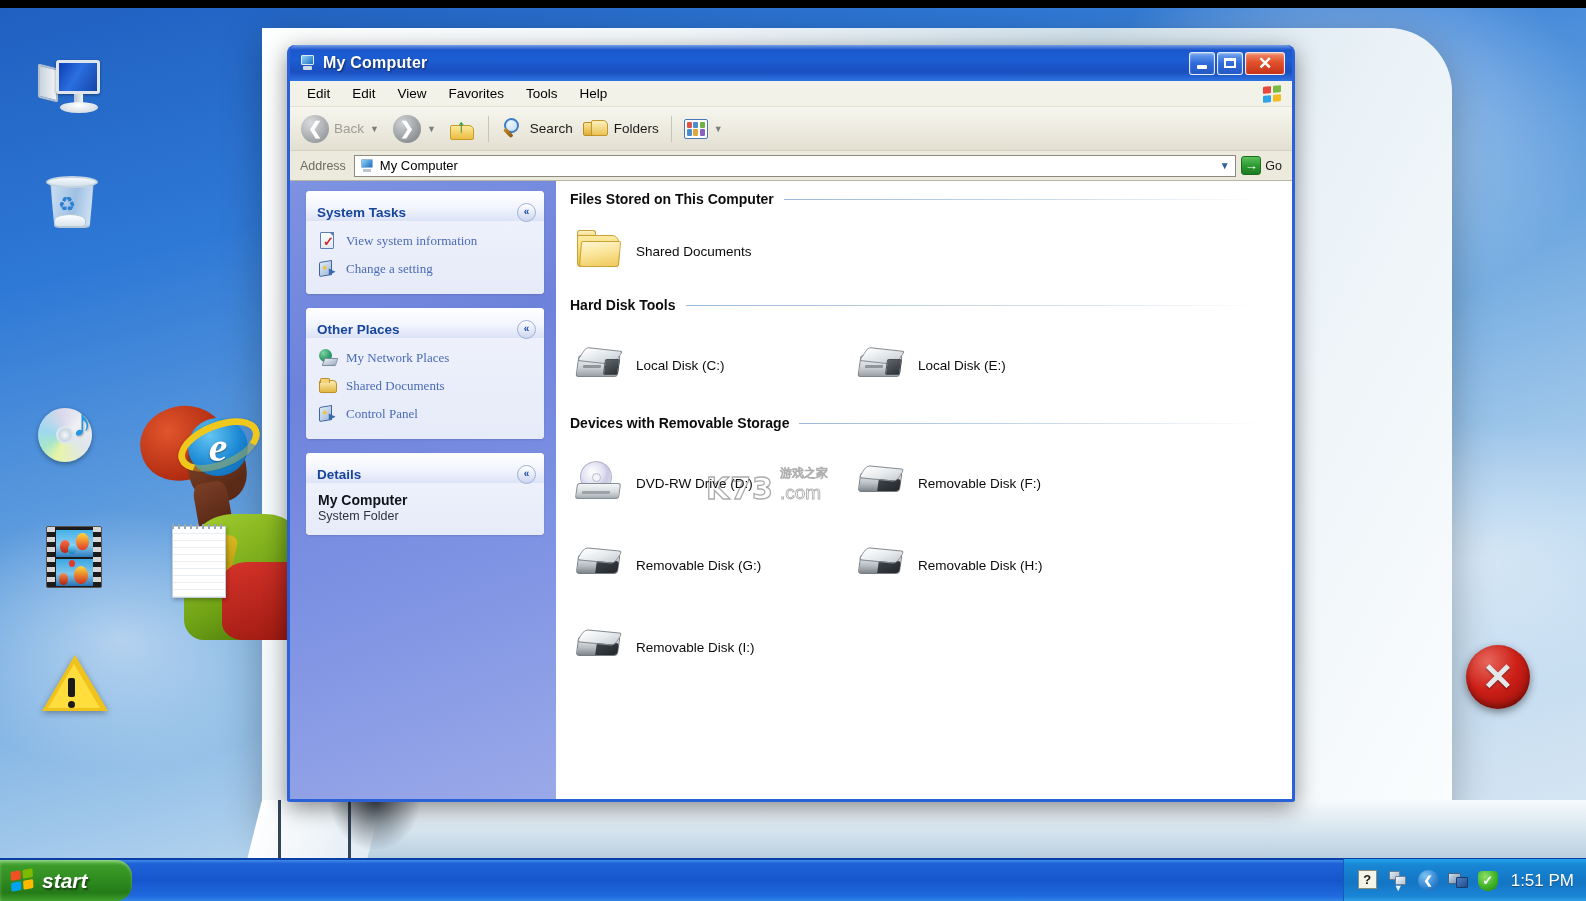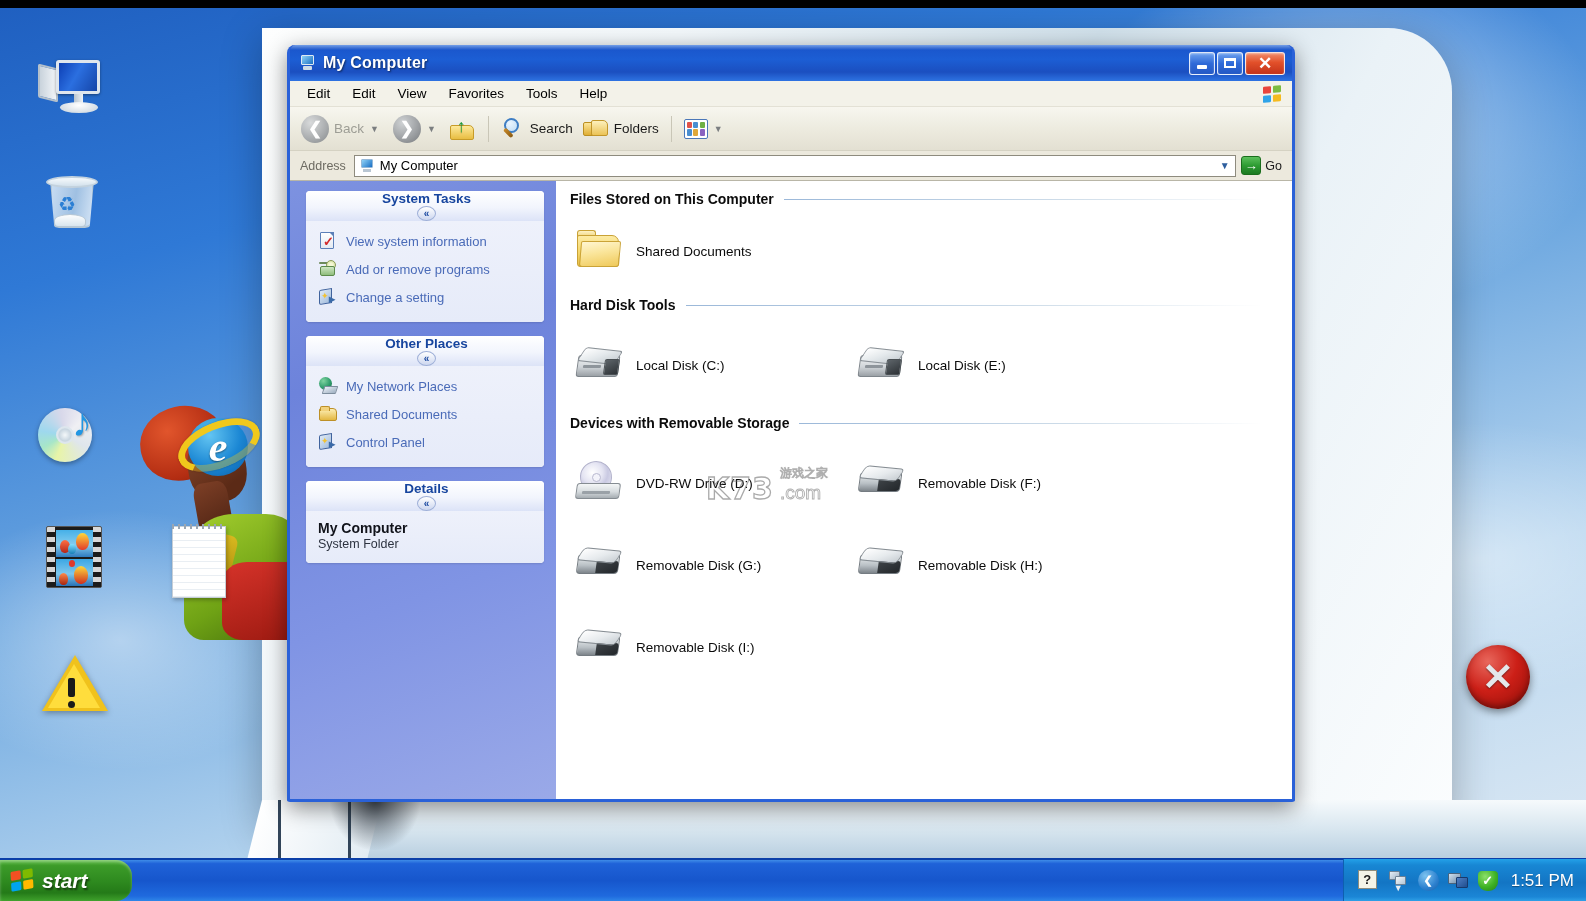--- a/index.html
+++ b/index.html
@@ -450,41 +450,40 @@
     background: linear-gradient(160deg, #7d92e0 0%, #6d83db 30%, #8094e4 65%, #9aa9e8 100%);
     padding: 10px 12px 0 16px;
     overflow: hidden;
   }
   .panel {
     background: #fff; border-radius: 4px; margin-bottom: 14px; overflow: hidden;
     box-shadow: 0 1px 2px rgba(0,0,0,0.12);
   }
   .panel-head {
     height: 30px; display: flex; align-items: center; justify-content: space-between;
-    padding: 0 8px 0 11px;
+    padding: 12px 8px 0 11px;
     background: linear-gradient(180deg, #ffffff 0%, #f2f5fd 55%, #dce3f7 100%);
-    flex-direction: column;
   }
   .panel-title { font-size: 13.5px; font-weight: bold; color: #17459e; }
   .chev {
     width: 19px; height: 19px; border-radius: 50%;
     background: linear-gradient(180deg,#ffffff,#ccd6ef);
     border: 1px solid #9fb0d8;
     display: flex; align-items: center; justify-content: center;
     color: #1c4aa0; font-size: 10px; font-weight: bold; line-height: 1;
   }
   .panel-body {
     background: linear-gradient(180deg,#eef1fb 0%, #e6ebf9 100%);
     padding: 7px 6px 10px 10px;
   }
   .panel-row {
     display: flex; align-items: center; gap: 8px;
     padding: 3px 2px; margin-bottom: 2px;
   }
-  .panel-row .lbl { font-size: 13px; color: #4a6bb8; }
+  .panel-row .lbl { font-size: 13px; color: #4a6bb8; font-family: Liberation Serif, serif; }
 
   
   .si { width: 20px; height: 20px; position: relative; flex: 0 0 auto; }
   .si-doc {
     position: absolute; left: 2px; top: 1px; width: 14px; height: 17px;
     background: linear-gradient(180deg,#ffffff,#e4eaf2);
     border: 1.4px solid #5b7fb8; border-radius: 1px;
   }
   .si-doc::after {
     content: ""; position: absolute; right: -1px; top: -1px;
@@ -961,28 +960,20 @@
             <span class="panel-title">System Tasks</span>
             <span class="chev">«</span>
           </div>
           <div class="panel-body">
             <div class="panel-row">
               <span class="si">
                 <span class="si-doc"></span>
                   <span class="si-check">✓</span>
               </span>
               <span class="lbl">View system information</span>
-            </div>
-            <div class="panel-row">
-              <span class="si">
-                <span class="si-prog-line"></span>
-                  <span class="si-prog-cd"></span>
-                  <span class="si-prog-box"></span>
-              </span>
-              <span class="lbl">Add or remove programs</span>
             </div>
             <div class="panel-row">
               <span class="si">
                 <span class="si-ctrl-panel"></span>
                   <span class="si-ctrl-star">✦</span>
                   <span class="si-ctrl-arrow">▸</span>
               </span>
               <span class="lbl">Change a setting</span>
             </div>
           </div>

